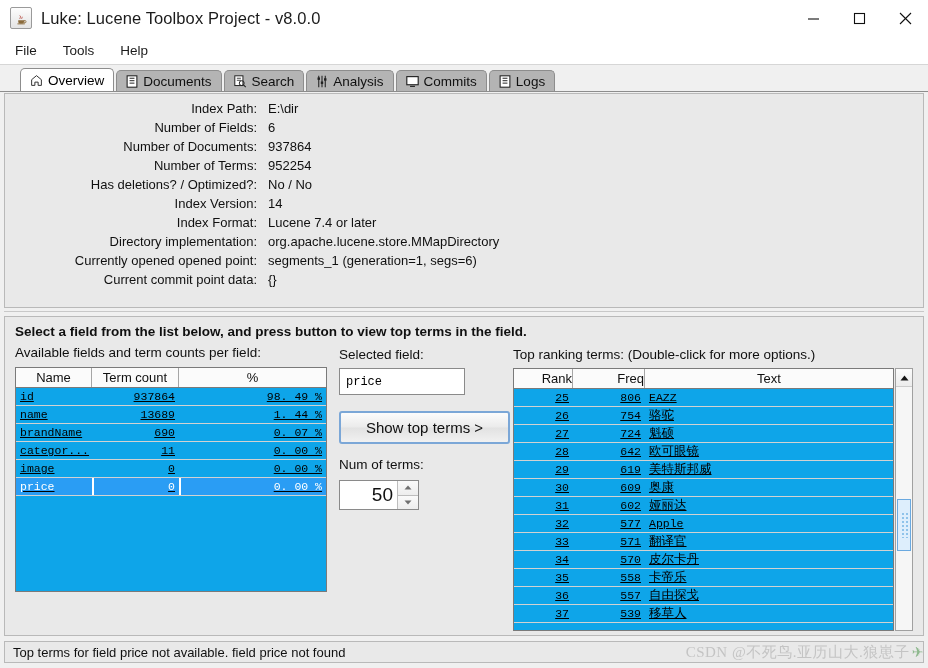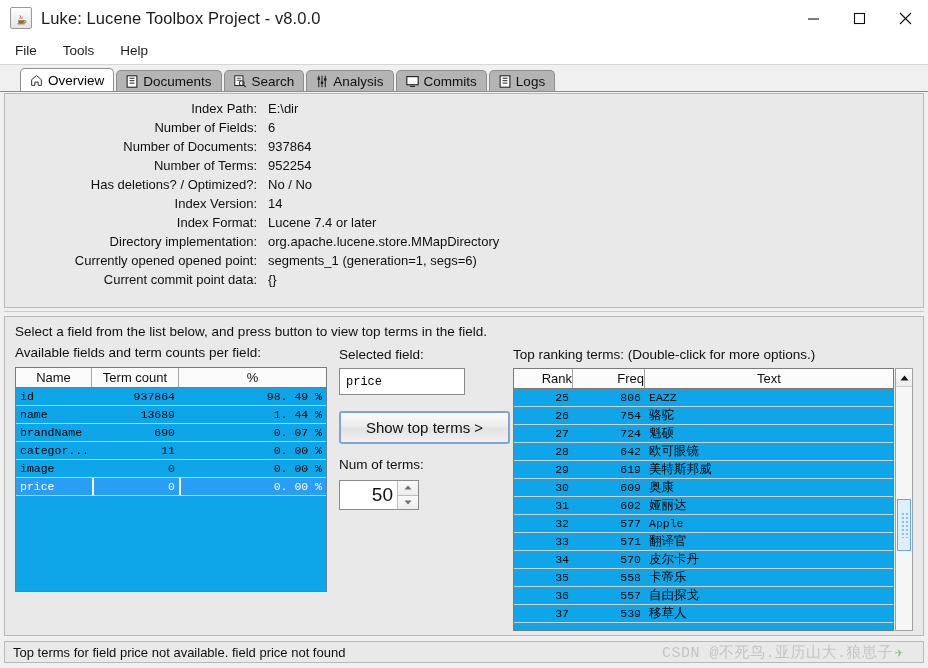--- a/index.html
+++ b/index.html
@@ -72,41 +72,41 @@
 
   
   .splitter{position:absolute;left:4px;top:309px;width:920px;height:6px;background:#f0f0f0;}
   .splitter:before{content:"";position:absolute;left:0;top:2px;width:920px;height:1px;background:#c8c8c8;}
 
   
   .bottom{
     position:absolute;left:4px;top:316px;width:920px;height:320px;
     background:#e9e9e9;border:1px solid #b9b9b9;box-sizing:border-box;
   }
-  .hint{position:absolute;left:10px;top:7px;font-size:13.5px;color:#101010;}
+  .hint{position:absolute;left:10px;top:7px;font-size:13.5px;color:#101010;font-weight:bold;}
 
   .col-left{position:absolute;left:10px;top:50px;width:318px;}
   .col-mid{position:absolute;left:334px;top:30px;width:170px;}
   .col-right{position:absolute;left:508px;top:30px;width:400px;}
 
   .sect-label{font-size:13.5px;color:#101010;margin-bottom:6px;}
 
   
   .tbl{
     border:1px solid #7a7a7a;background:#0ea5e9;box-sizing:border-box;
     font-size:12px;
   }
   .thead{display:flex;height:19px;background:#fbfbfb;border-bottom:1px solid #7a7a7a;}
   .th{
     display:flex;align-items:center;justify-content:center;
     font-family:"Liberation Sans", sans-serif;font-size:13px;color:#101010;
     border-right:1px solid #a6a6a6;box-sizing:border-box;height:100%;
   }
   .th:last-child{border-right:none;}
-  .trow{display:flex;height:18px;border-bottom:1px solid #d2d2d2;box-sizing:border-box;}
+  .trow{display:flex;height:18px;border-bottom:1px solid #d2d2d2;box-sizing:border-box;text-decoration:underline;}
   .td{
     display:flex;align-items:center;box-sizing:border-box;height:100%;
     font-family:"Liberation Mono","DejaVu Sans Mono",monospace;font-size:11.5px;color:#000;
     padding:0 4px;overflow:hidden;white-space:nowrap;
   }
   .td.num{justify-content:flex-end;}
   .trow.sel .td{background:#2a9df4;color:#ffffff;}
   .trow.sel .td.c0{background:#2a9df4;}
 
   
@@ -171,22 +171,22 @@
   }
 
   
   .statusbar{
     position:absolute;left:4px;top:641px;width:920px;height:22px;
     background:#e9e9e9;border:1px solid #b9b9b9;box-sizing:border-box;
     display:flex;align-items:center;padding-left:8px;
     font-size:13px;color:#101010;
   }
   .watermark{
-    position:absolute;right:24px;top:641px;height:22px;display:flex;align-items:center;
-    font-family:Liberation Mono, monospace;font-size:15px;color:#c4c4c4;
+    position:absolute;right:4px;top:641px;height:22px;display:flex;align-items:center;
+    font-family:Liberation Serif, serif;font-size:15px;color:#c4c4c4;
     letter-spacing:0.5px;
   }
   .wm-logo{margin-left:2px;color:#8fb98f;font-size:14px;}
 </style>
 </head>
 <body>
 
 <div class="app">
 
   <div class="titlebar">

